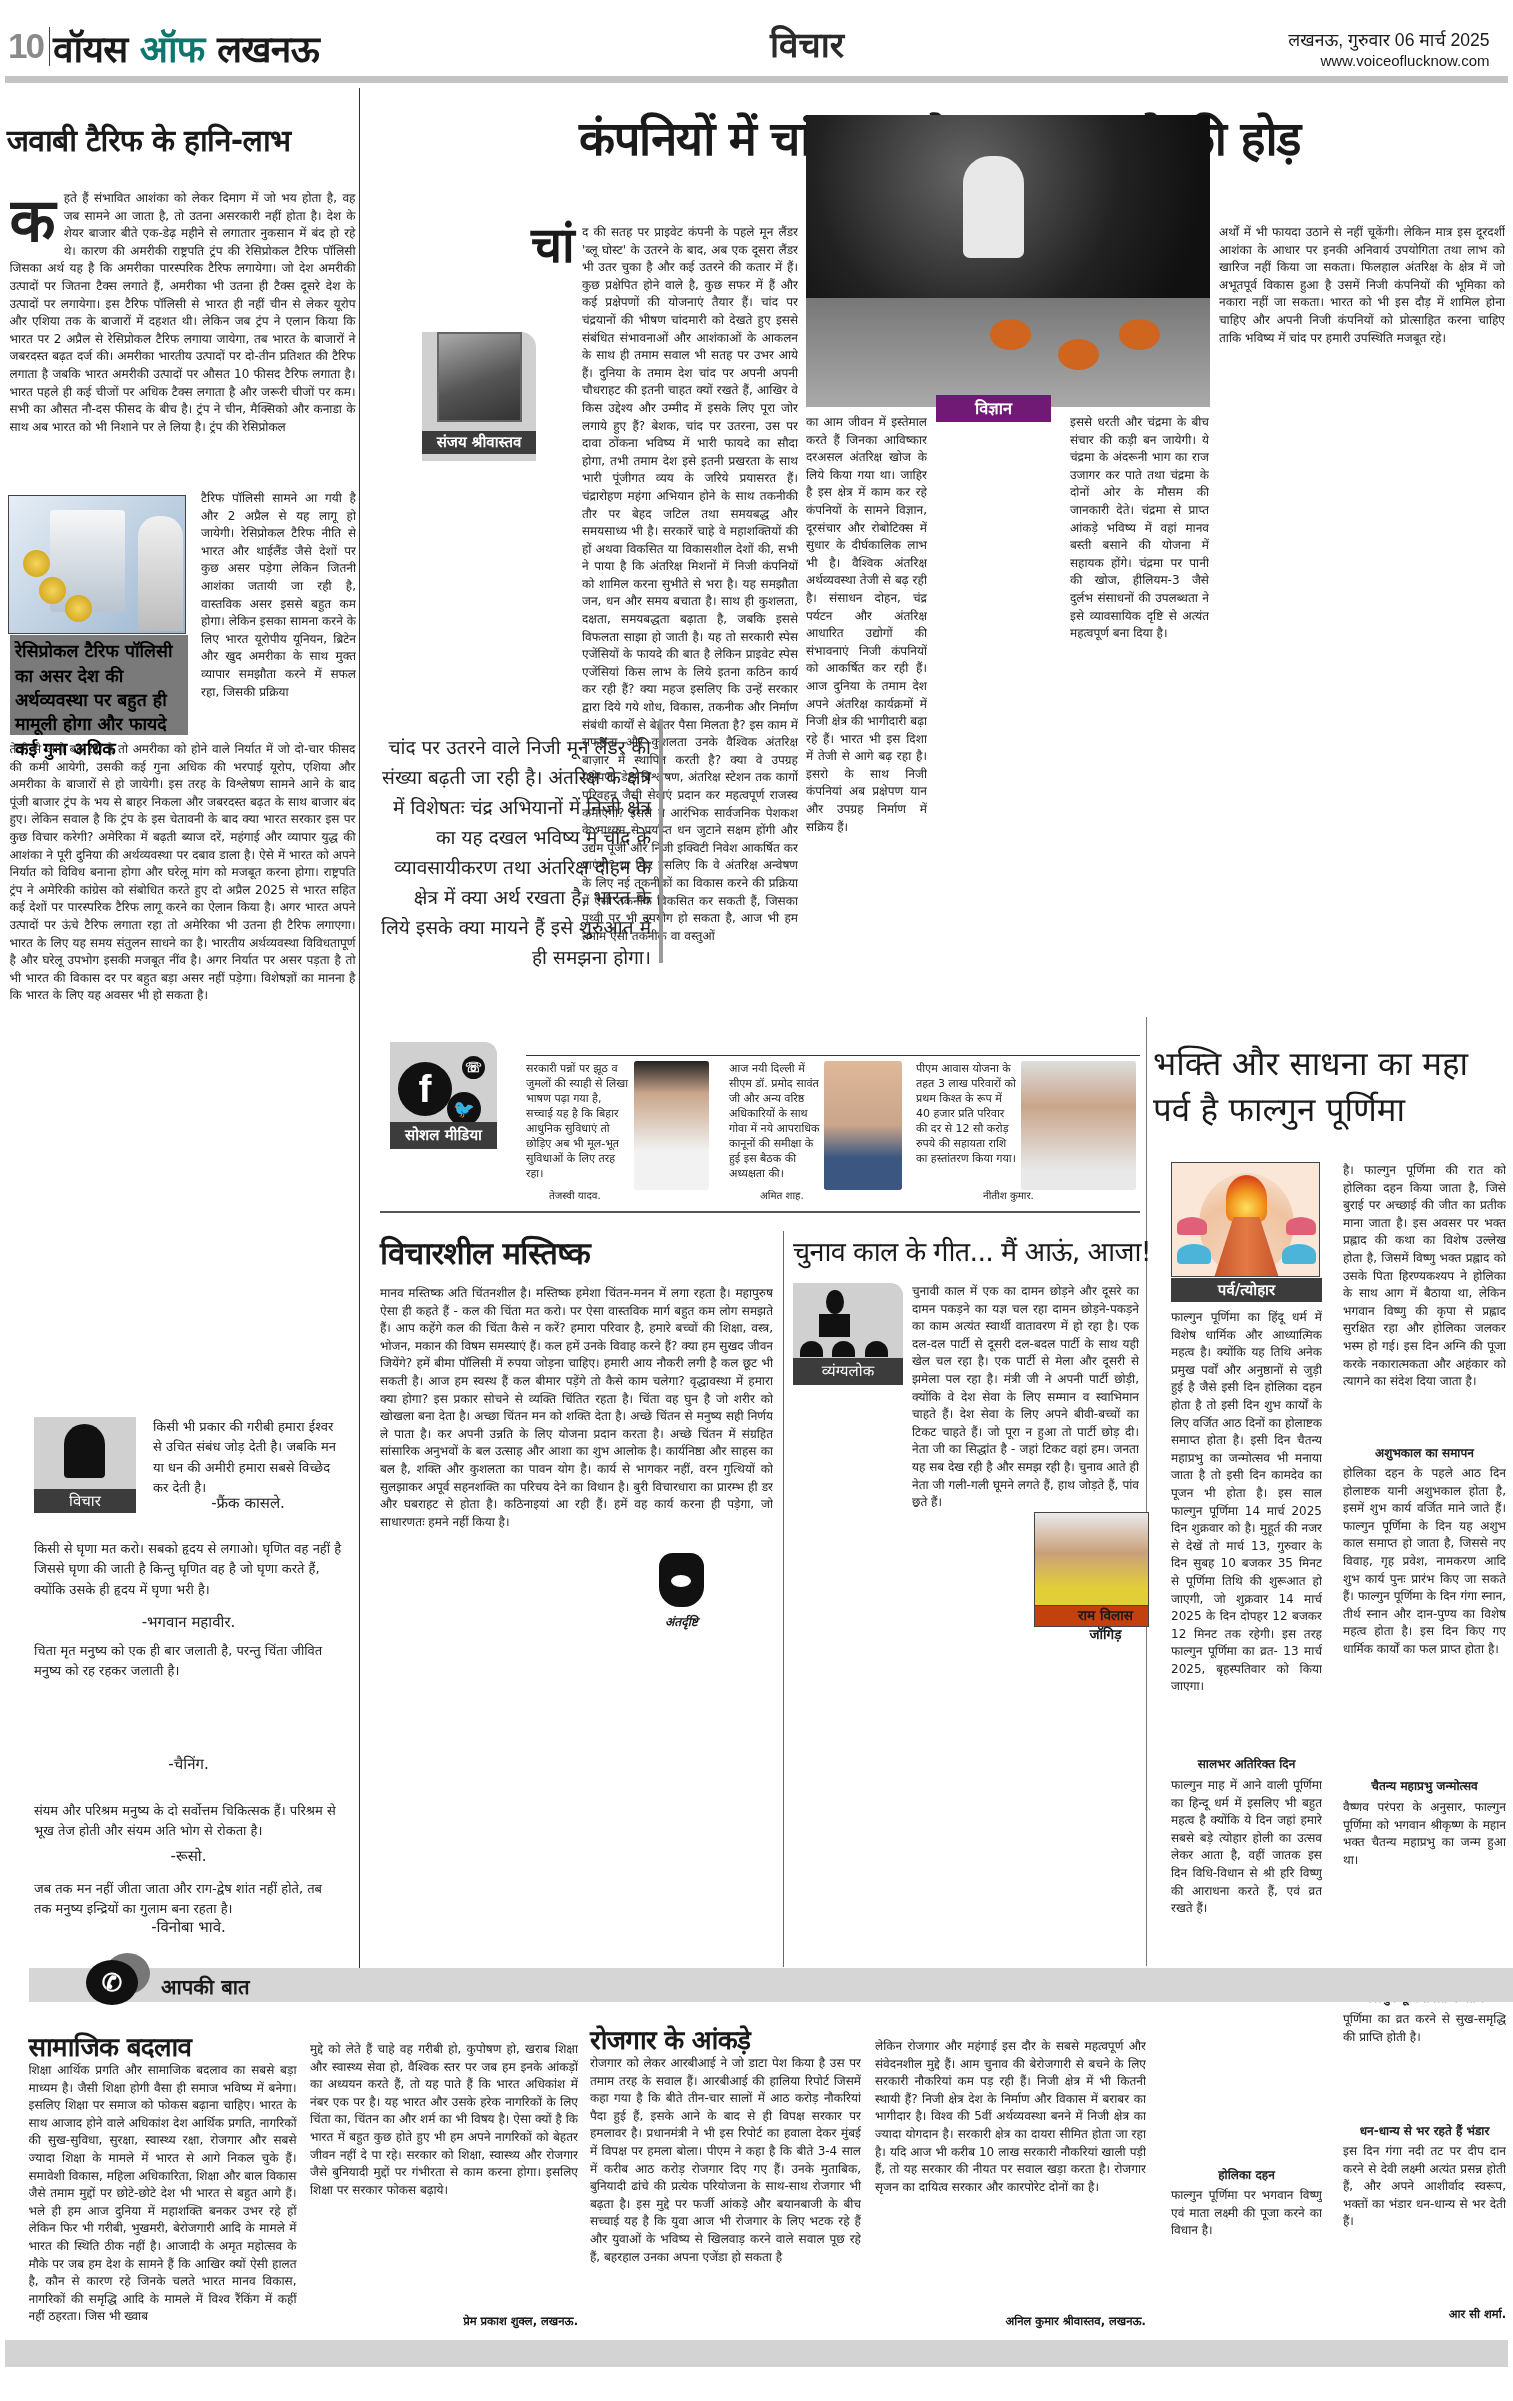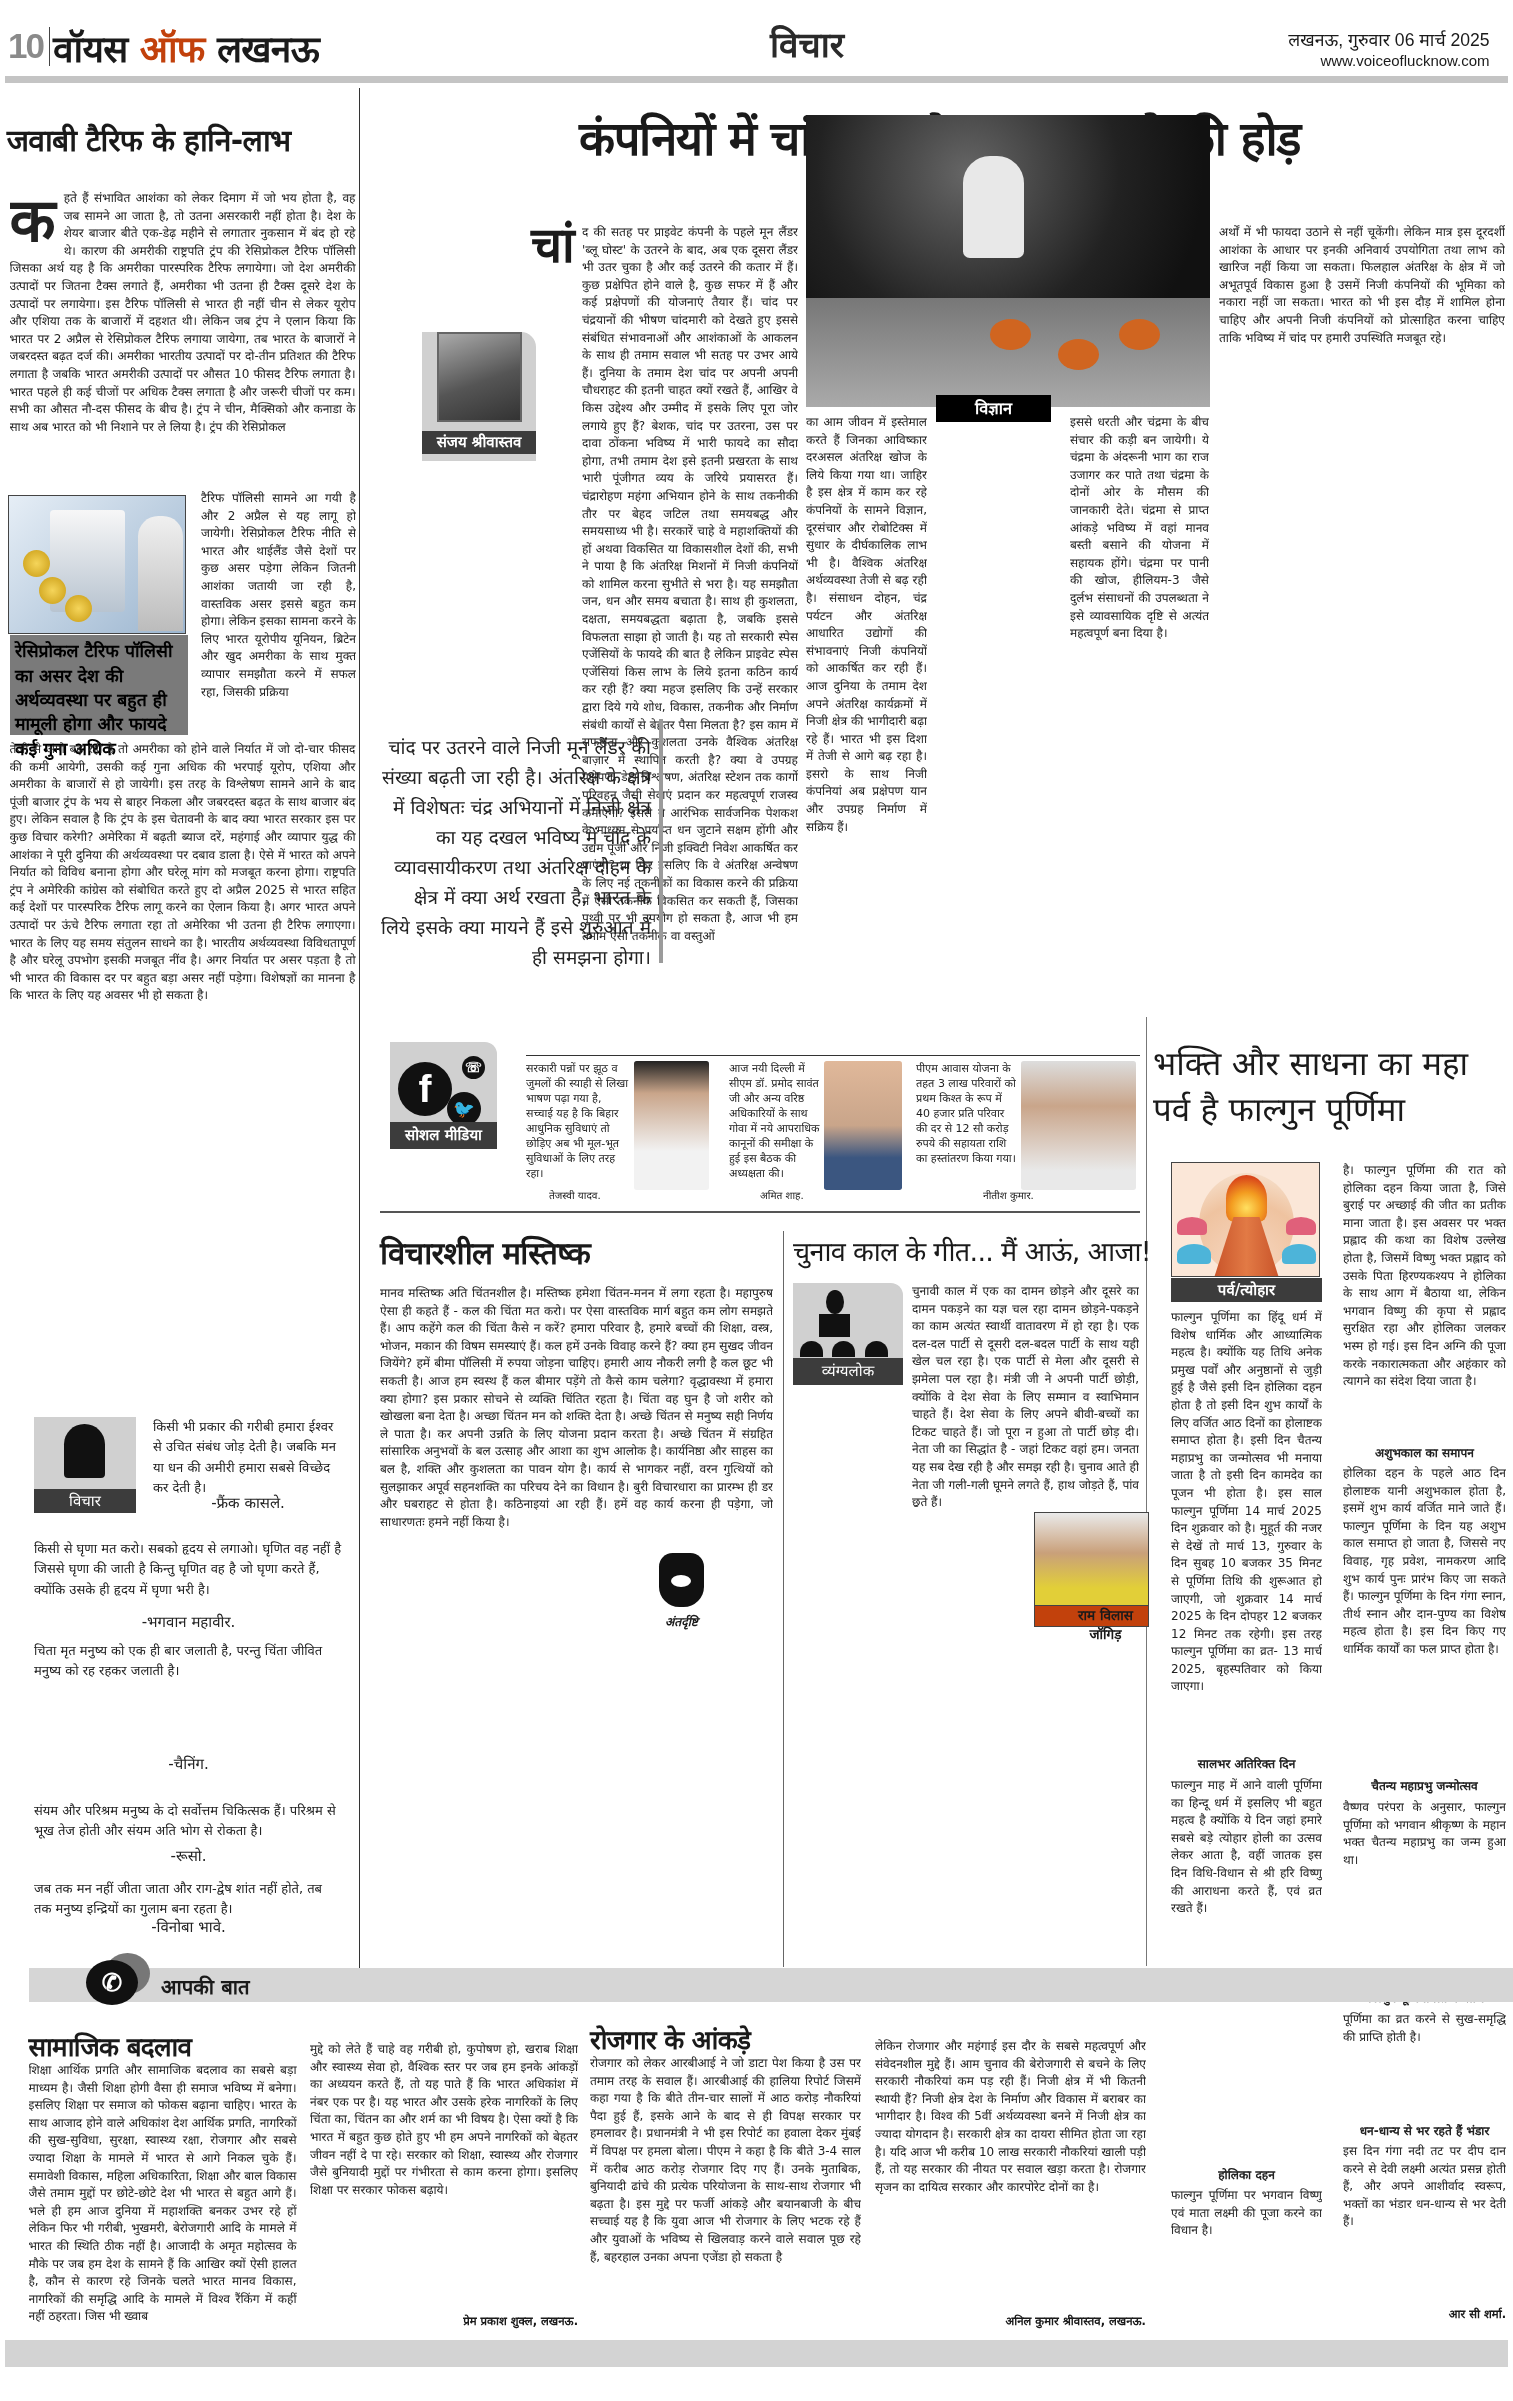--- a/index.html
+++ b/index.html
@@ -2,21 +2,21 @@
 <html style="font-size:11px"><head>
 <meta charset="utf-8">
 <style>
   * { box-sizing: border-box; margin: 0; padding: 0; }
   body { width: 1514px; height: 2401px; background: #ffffff; font-family: "DejaVu Sans", sans-serif; color: #1a1a1a; position: relative; overflow: hidden; }
   .abs { position: absolute; }
   .masthead { left: 0; top: 0; width: 1514px; height: 80px; }
   .page-no { left: 8.1px; top: 26px; font-size: 35px; font-weight: bold; color: #8a8a8a; font-family: "Liberation Sans", sans-serif; letter-spacing: -2px; }
   .page-no-bar { left: 27px; top: 27px; width: 1.4px; height: 39px; background: #444; }
   .brand { left: 33px; top: 22px; font-size: 37px; font-weight: 900; letter-spacing: -0.7px; font-family: "DejaVu Sans", sans-serif; }
-  .brand .grey { color: #c2410c; margin-top: 41px; }
+  .brand .grey { color: #0f766e; margin-top: 41px; }
   .section-label { left: 770px; top: 20.3px; font-size: 35px; font-weight: bold; color: #2a2a2a; }
   .dateline { right: 24.4px; top: 27px; font-size: 17.6px; text-align: right; font-family: "Liberation Sans", sans-serif; }
   .website { right: 24.4px; top: 52px; font-size: 15px; text-align: right; font-family: "Liberation Sans", sans-serif; }
   .mast-rule { left: 5.4px; top: 76px; width: 1503px; height: 6.8px; background: #c4c4c4; }
 
   .col-text { font-size: 12px; line-height: 17.6px; text-align: justify; color: #222; font-family: "DejaVu Sans", sans-serif; overflow: hidden; }
   .vrule { background: #333; width: 1.4px; }
   .hrule { background: #333; height: 1.4px; }
 
   .h-left { left: 6.8px; top: 122px; width: 353px; font-size: 30px; font-weight: bold; line-height: 37px; letter-spacing: -0.7px; }
@@ -27,21 +27,21 @@
   .author-photo { left: 437px; top: 332px; width: 85px; height: 90px; background: linear-gradient(160deg,#aaa,#555 55%,#333); border: 2.7px solid #666; }
   .author-name { left: 422px; top: 431px; width: 114px; height: 23px; background: #3c3c3c; color: #fff; font-size: 15px; font-weight: bold; text-align: center; line-height: 23px; }
 
   .pull-quote { left: 380px; top: 732px; width: 271px; font-size: 19px; line-height: 30px; text-align: right; color: #222; }
   .pull-bar { left: 659px; top: 719px; width: 4.1px; height: 244px; background: #9b9b9b; }
 
   .moon-photo { left: 806px; top: 115px; width: 404px; height: 292px; background: radial-gradient(circle at 40% 20%, #666 0, #222 45%, #111 70%), #111; }
   .moon-surface { left: 806px; top: 298px; width: 404px; height: 109px; background: linear-gradient(180deg,#777,#aaa); }
   .astronaut { left: 963px; top: 156px; width: 61px; height: 102px; background: #e8e8e8; border-radius: 27px 27px 6.8px 6.8px; }
   .sphere { width: 41px; height: 31px; background: #d06520; border-radius: 50%; }
-  .vigyan-tag { left: 936px; top: 395px; width: 115px; height: 27px; background: #000000; color: #fff; font-size: 16.3px; font-weight: bold; text-align: center; line-height: 27px; }
+  .vigyan-tag { left: 936px; top: 395px; width: 115px; height: 27px; background: #701a75; color: #fff; font-size: 16.3px; font-weight: bold; text-align: center; line-height: 27px; }
 
   .tarrif-img { left: 8.1px; top: 495px; width: 178px; height: 139px; background: linear-gradient(135deg,#e6eef6,#9bb5cf); border: 1.4px solid #444; }
   .tarrif-coin { width: 27px; height: 27px; border-radius: 50%; background: radial-gradient(#f5d55a,#c89a12); }
   .tarrif-cap { left: 9.5px; top: 635px; width: 178px; height: 100px; background: #7a7a7a; color: #000000; font-size: 17.6px; line-height: 24.4px; padding: 4.1px 5.4px; font-weight: bold; }
 
   .social-box { left: 390px; top: 1042px; width: 107px; height: 107px; background: #d0d0d0; border-radius: 0 12.2px 0 0; }
   .social-label { left: 390px; top: 1122px; width: 107px; height: 27px; background: #3c3c3c; color: #fff; font-size: 15px; font-weight: bold; text-align: center; line-height: 27px; }
   .circle-ico { border-radius: 50%; background: #111; color: #fff; text-align: center; font-weight: bold; font-family: "Liberation Sans", sans-serif; }
 
   .quote-text { font-size: 13px; line-height: 20.3px; color: #222; }

